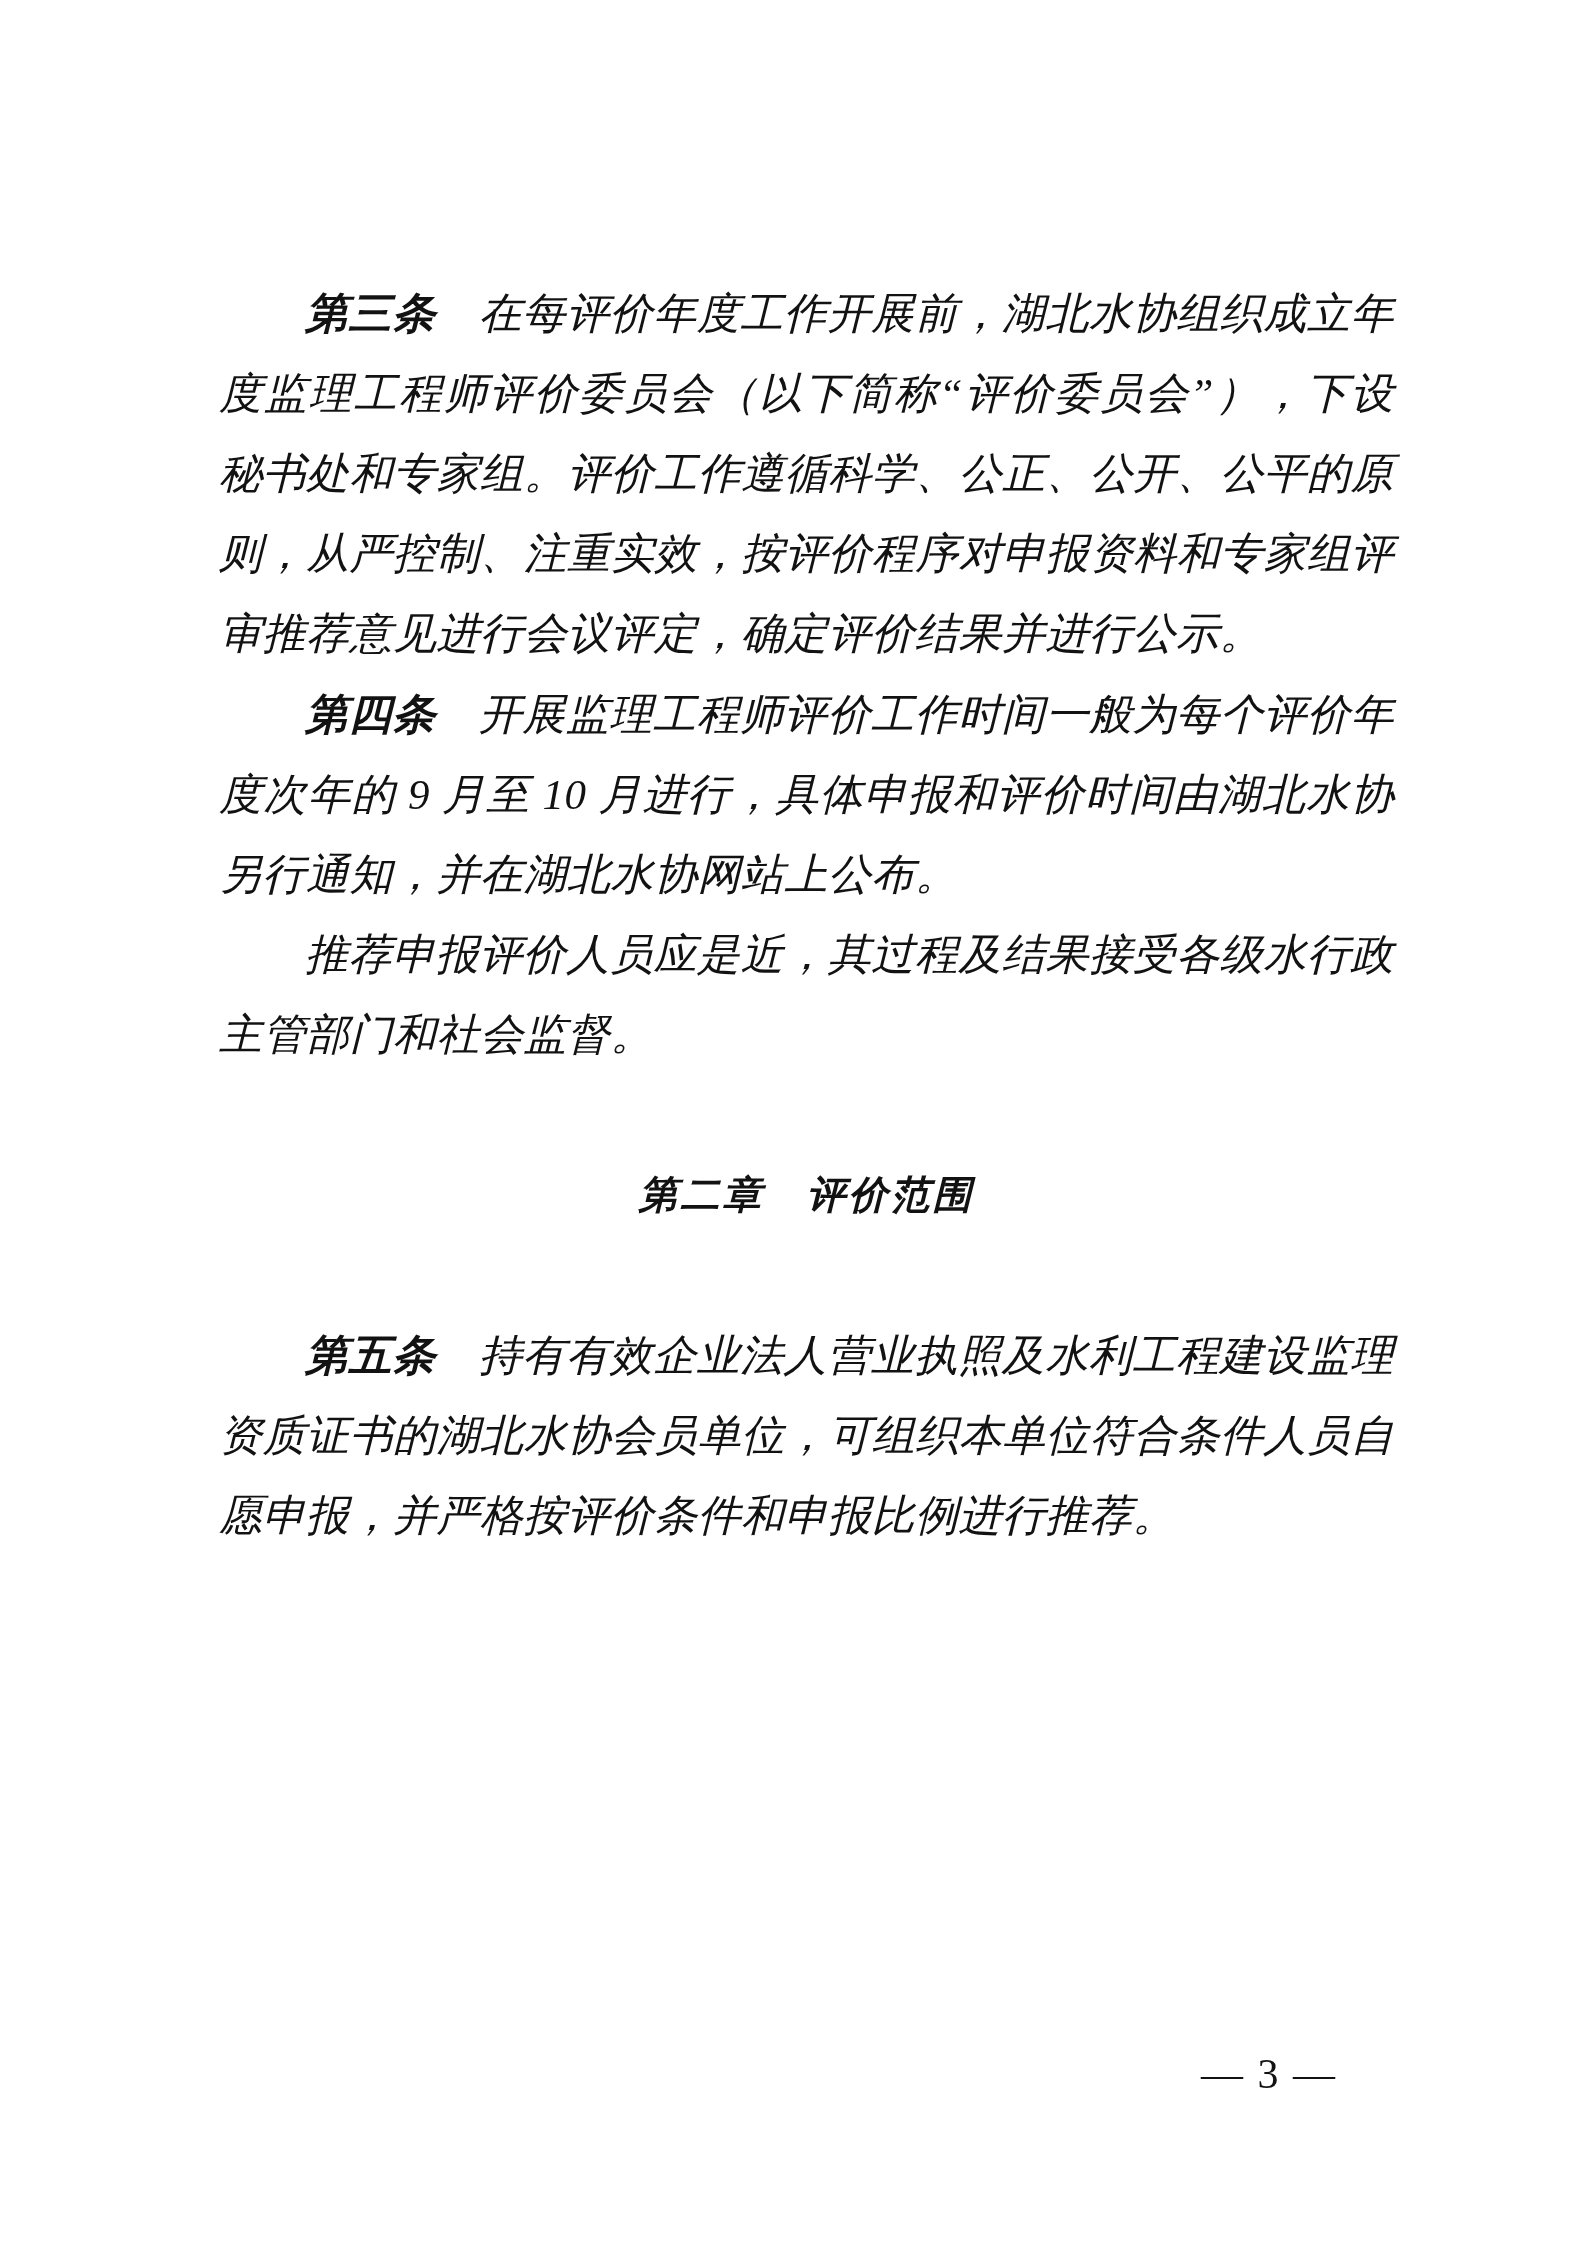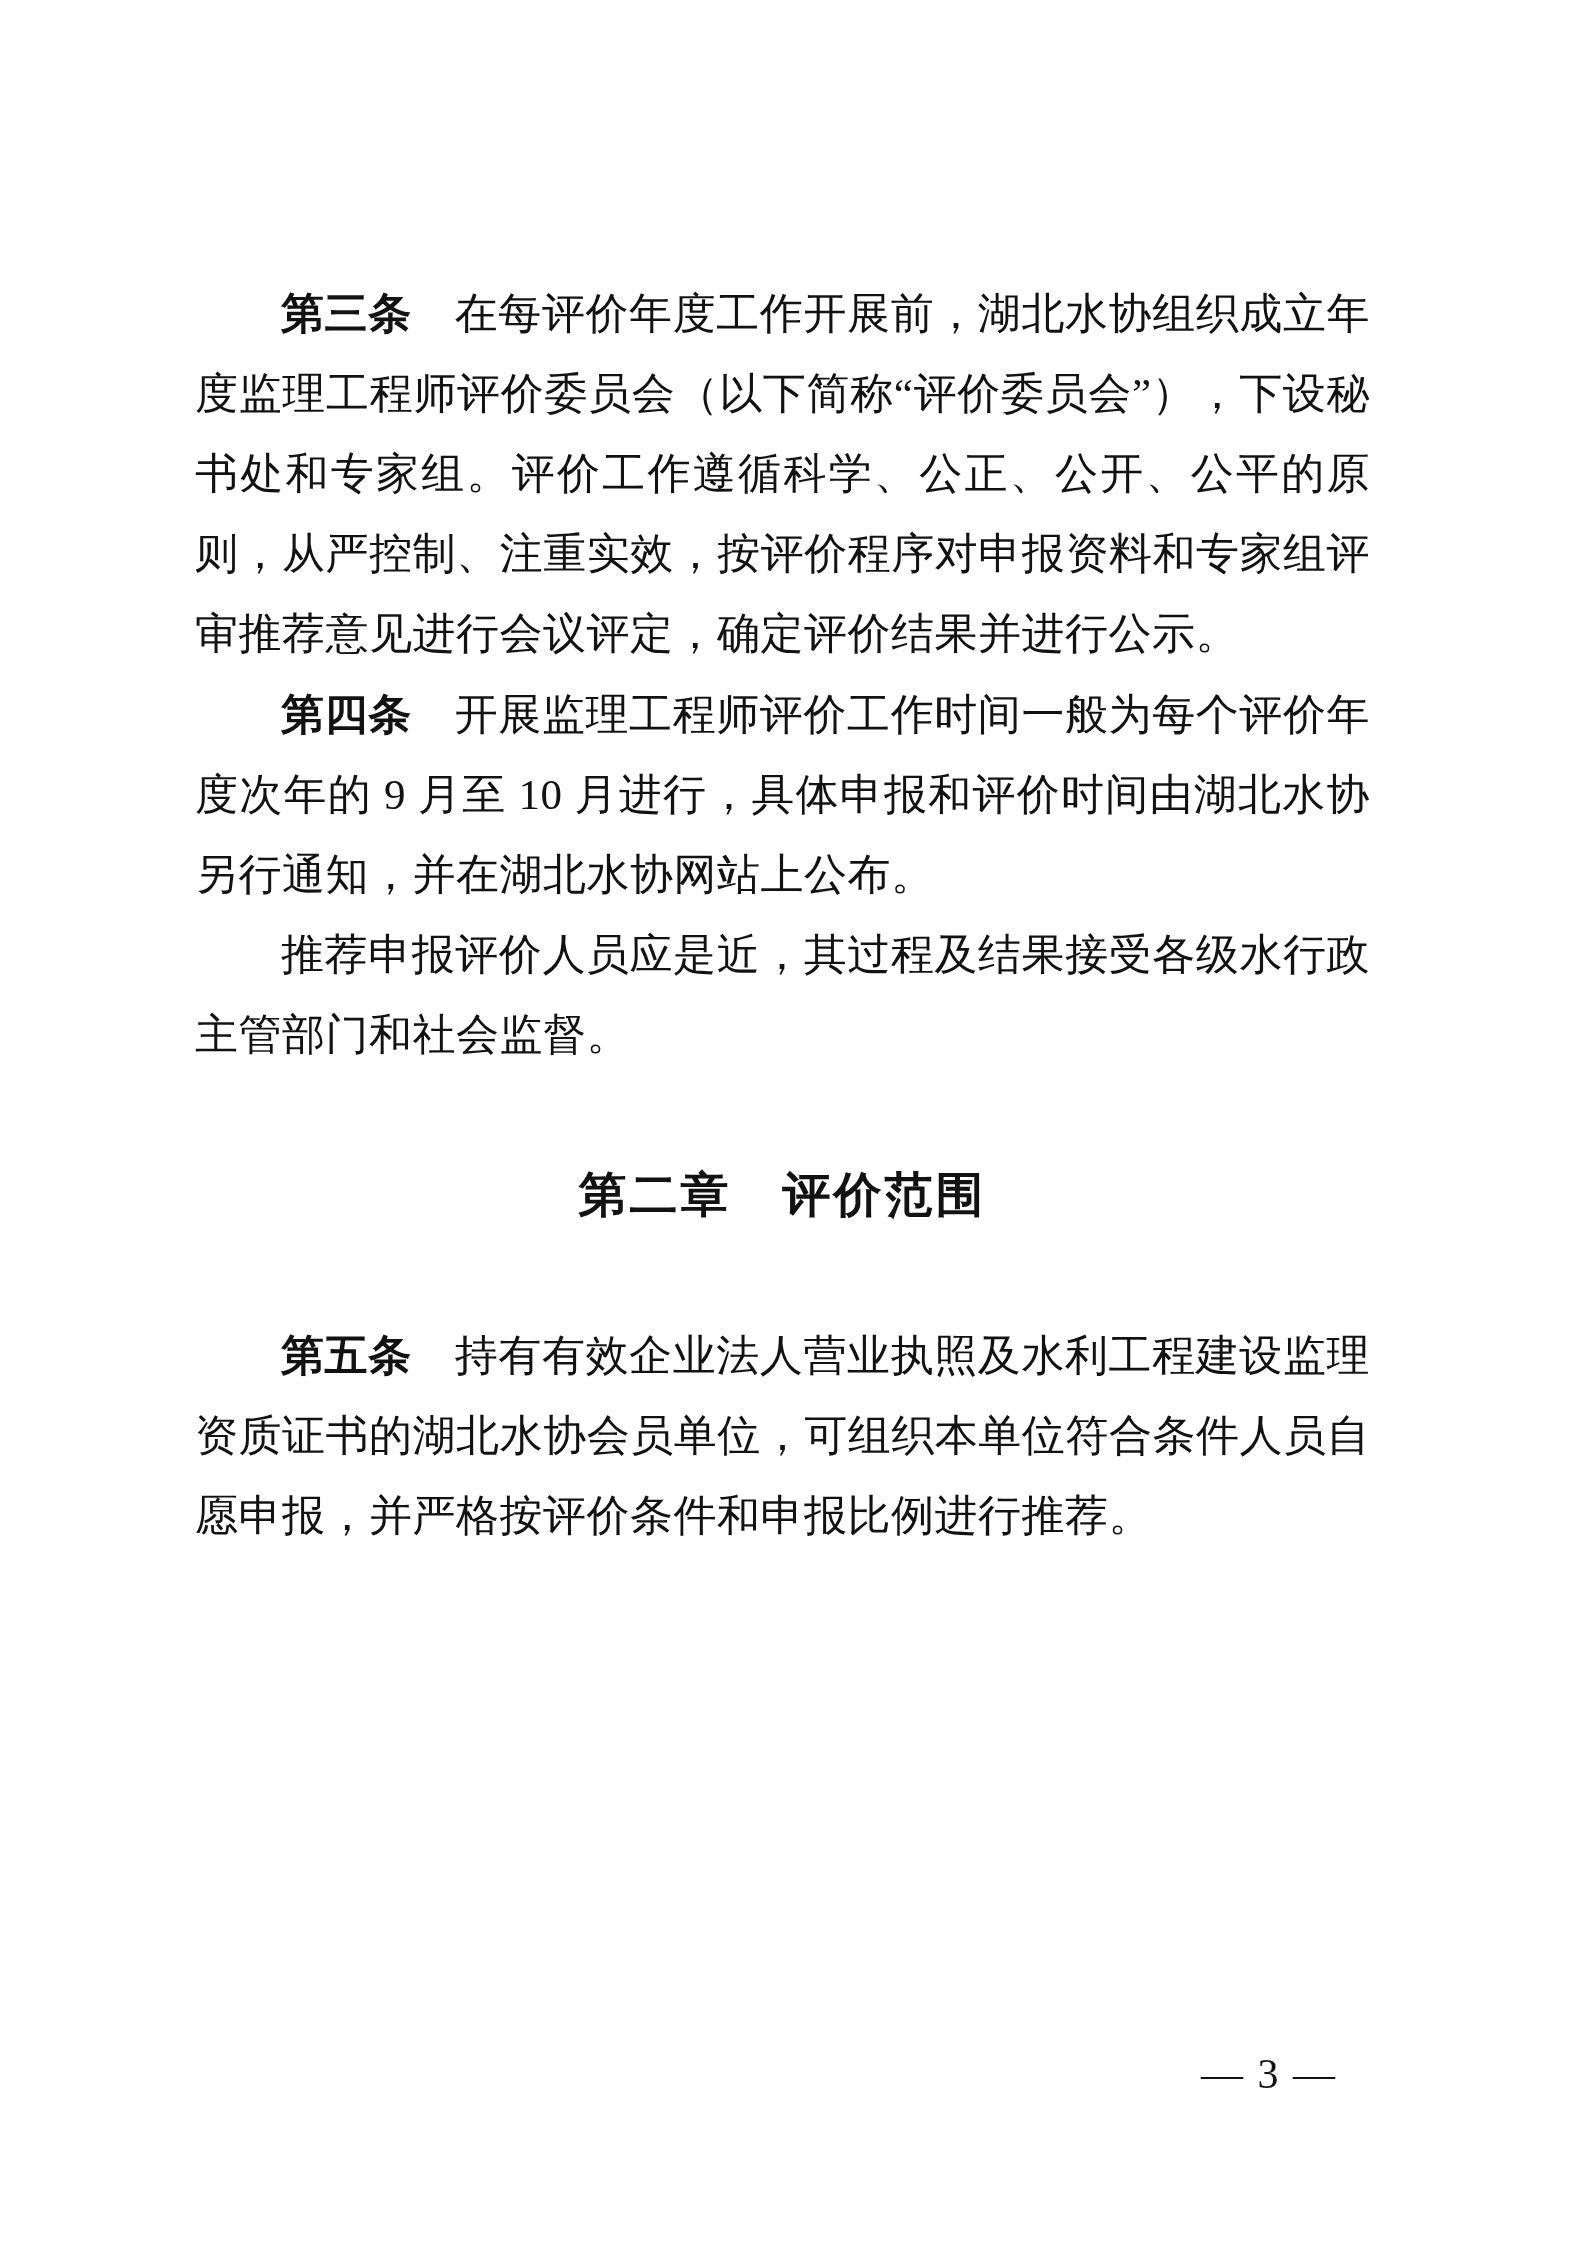--- a/index.html
+++ b/index.html
@@ -11,42 +11,43 @@
     position: relative;
     width: 1587px;
     height: 2245px;
     background: #ffffff;
     color: #121212;
     font-family: "Liberation Serif", "DejaVu Serif", serif;
     overflow: hidden;
   }
   .content {
     position: absolute;
-    left: 195px;
+    left: 219px;
     top: 273px;
     width: 1175px;
+    font-style: italic;
   }
   p.para {
     margin: 0;
     font-size: 43px;
     line-height: 80px;
     text-align: justify;
     text-justify: inter-character;
     text-indent: 86px;
     letter-spacing: 0.5px;
     word-break: break-all;
   }
   .article-label {
     font-family: "Liberation Sans", "DejaVu Sans", sans-serif;
     font-weight: bold;
     margin-right: 1em;
   }
   h2.chapter {
     margin: 80px 0;
-    font-size: 48px;
+    font-size: 39px;
     line-height: 80px;
     text-align: center;
     font-family: "Liberation Sans", "DejaVu Sans", sans-serif;
     font-weight: bold;
     letter-spacing: 3px;
   }
   .page-number {
     position: absolute;
     top: 2050px;
     right: 250px;

